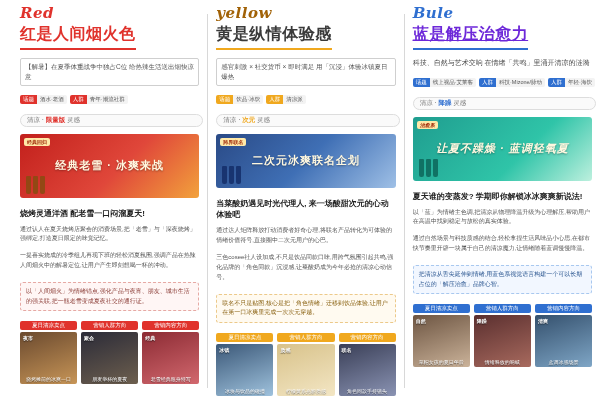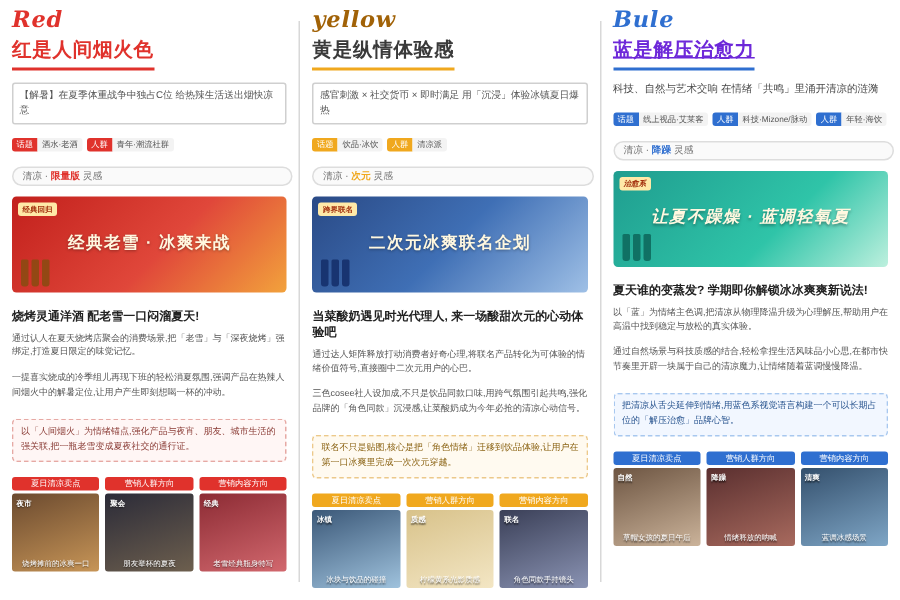--- a/index.html
+++ b/index.html
@@ -3,36 +3,36 @@
 <meta charset="utf-8">
 <style>
   html,body{margin:0;padding:0;}
   body{
     width:600px;height:400px;
     background:#ffffff;
     font-family:"Liberation Sans","DejaVu Sans",sans-serif;
     overflow:hidden;
     color:#2b2b2b;
   }
-  .board{display:flex;width:600px;height:400px;box-sizing:border-box;padding:6px 4px 4px 4px;gap:4px;}
+  .board{display:flex;width:600px;height:400px;box-sizing:border-box;padding:6px 4px 4px 16px;gap:4px;}
   .col{flex:1;display:flex;flex-direction:column;gap:4px;min-width:0;}
   .divider{width:1px;background:#d8d8d8;flex:0 0 1px;margin:8px 0;}
 
   
   .script-word{
     font-family:"DejaVu Serif",serif;
     font-style:italic;
     font-weight:bold;
     font-size:15px;
     letter-spacing:.5px;
     line-height:1;
     margin-bottom:1px;
   }
   .hdr-title{
-    font-size:13px;font-weight:bold;letter-spacing:.5px;
+    font-size:16px;font-weight:bold;letter-spacing:.5px;
     padding:2px 0 3px 0;
     border-bottom:2px solid #333;
     display:inline-block;
   }
   .hdr-wrap{padding:0 4px;}
   .hdr-red .script-word{color:#e0322c;}
   .hdr-red .hdr-title{color:#e0322c;border-color:#e0322c;}
   .hdr-yellow .script-word{color:#a16207;}
   .hdr-yellow .hdr-title{color:#3a3a3a;border-color:#f0a81e;}
   .hdr-blue .script-word{color:#2f6fd0;}

